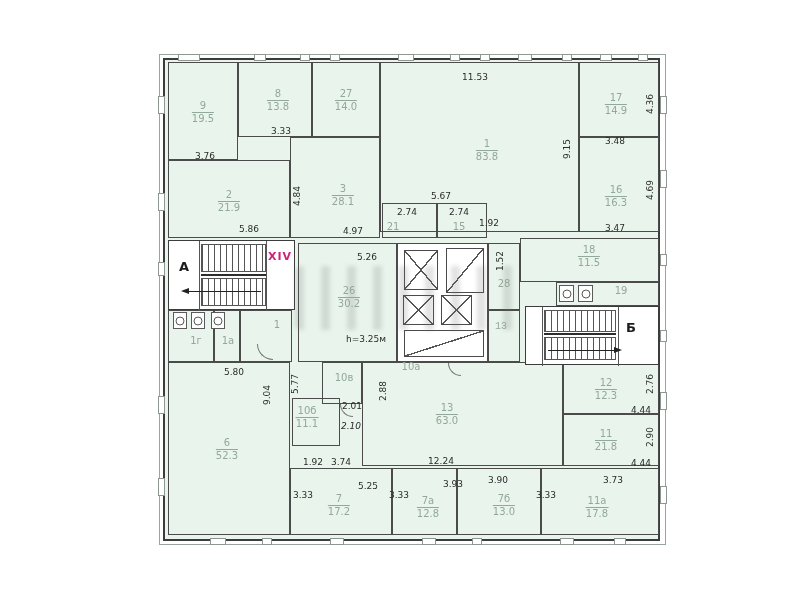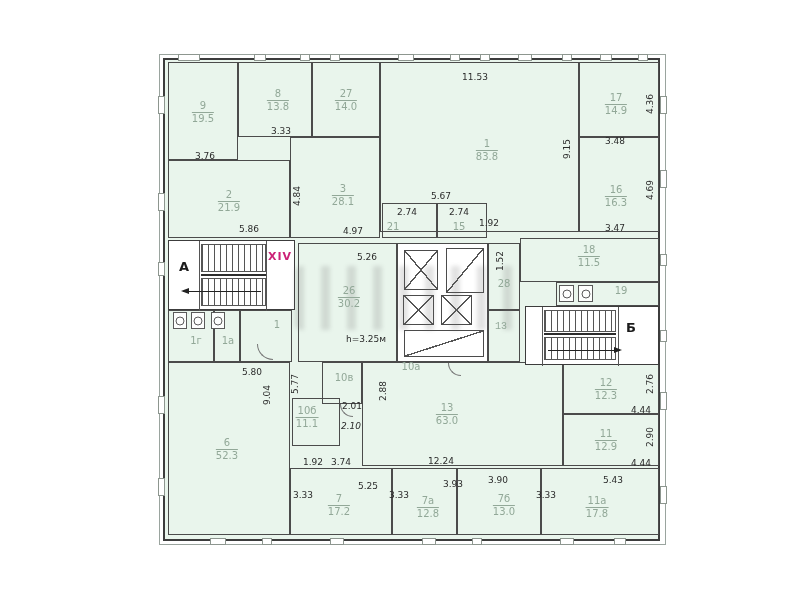--- a/index.html
+++ b/index.html
@@ -228,21 +228,21 @@
       </div>
       <div class="rlabel" style="left: 411px; top: 367px;">
         <span class="num">10а</span>
       </div>
       <div class="rlabel frac" style="left: 606px; top: 389px;">
         <span class="num">12</span>
         <span class="area">12.3</span>
       </div>
       <div class="rlabel frac" style="left: 606px; top: 440px;">
         <span class="num">11</span>
-        <span class="area">12.9</span>
+        <span class="area">21.8</span>
       </div>
       <div class="rlabel frac" style="left: 339px; top: 505px;">
         <span class="num">7</span>
         <span class="area">17.2</span>
       </div>
       <div class="rlabel frac" style="left: 428px; top: 507px;">
         <span class="num">7а</span>
         <span class="area">12.8</span>
       </div>
       <div class="rlabel frac" style="left: 504px; top: 505px;">
@@ -264,34 +264,34 @@
       <div class="dim v" style="left: 297px; top: 196px;">4.84</div>
       <div class="dim" style="left: 249px; top: 229px;">5.86</div>
       <div class="dim" style="left: 353px; top: 231px;">4.97</div>
       <div class="dim" style="left: 441px; top: 196px;">5.67</div>
       <div class="dim" style="left: 407px; top: 212px;">2.74</div>
       <div class="dim" style="left: 459px; top: 212px;">2.74</div>
       <div class="dim" style="left: 489px; top: 223px;">1.92</div>
       <div class="dim" style="left: 367px; top: 257px;">5.26</div>
       <div class="dim v" style="left: 500px; top: 261px;">1.52</div>
       <div class="dim" style="left: 366px; top: 339px;">h=3.25м</div>
-      <div class="dim" style="left: 252px; top: 372px;">5.80</div>
+      <div class="dim" style="left: 234px; top: 372px;">5.80</div>
       <div class="dim v" style="left: 267px; top: 395px;">9.04</div>
       <div class="dim v" style="left: 295px; top: 384px;">5.77</div>
       <div class="dim v" style="left: 383px; top: 391px;">2.88</div>
       <div class="dim" style="left: 352px; top: 406px;">2.01</div>
       <div class="dim" style="left: 351px; top: 426px; font-style: italic;">2.10</div>
       <div class="dim" style="left: 313px; top: 462px;">1.92</div>
       <div class="dim" style="left: 341px; top: 462px;">3.74</div>
       <div class="dim" style="left: 441px; top: 461px;">12.24</div>
       <div class="dim v" style="left: 650px; top: 384px;">2.76</div>
       <div class="dim" style="left: 641px; top: 410px;">4.44</div>
       <div class="dim v" style="left: 650px; top: 437px;">2.90</div>
       <div class="dim" style="left: 641px; top: 463px;">4.44</div>
       <div class="dim" style="left: 368px; top: 486px;">5.25</div>
       <div class="dim" style="left: 303px; top: 495px;">3.33</div>
       <div class="dim" style="left: 399px; top: 495px;">3.33</div>
       <div class="dim" style="left: 453px; top: 484px;">3.93</div>
       <div class="dim" style="left: 498px; top: 480px;">3.90</div>
       <div class="dim" style="left: 546px; top: 495px;">3.33</div>
-      <div class="dim" style="left: 613px; top: 480px;">5.43</div>
+      <div class="dim" style="left: 613px; top: 480px;">3.73</div>
     </div>
 </div>
 
 </body></html>

